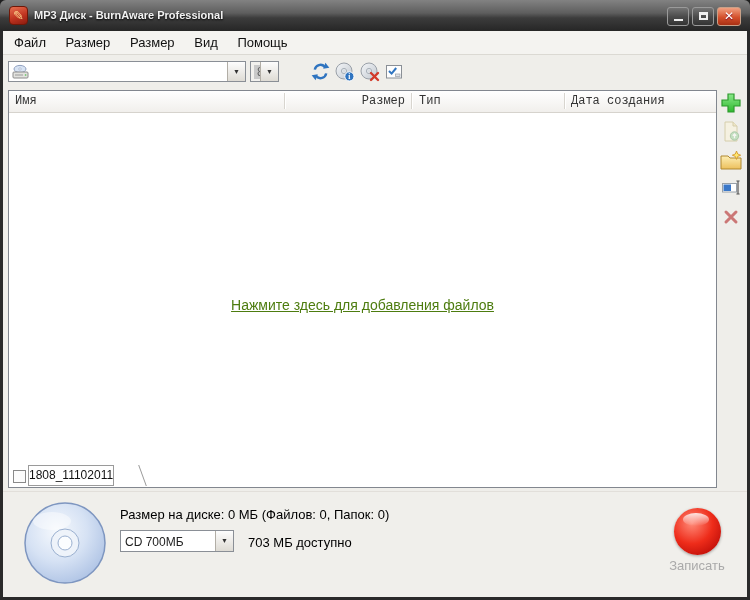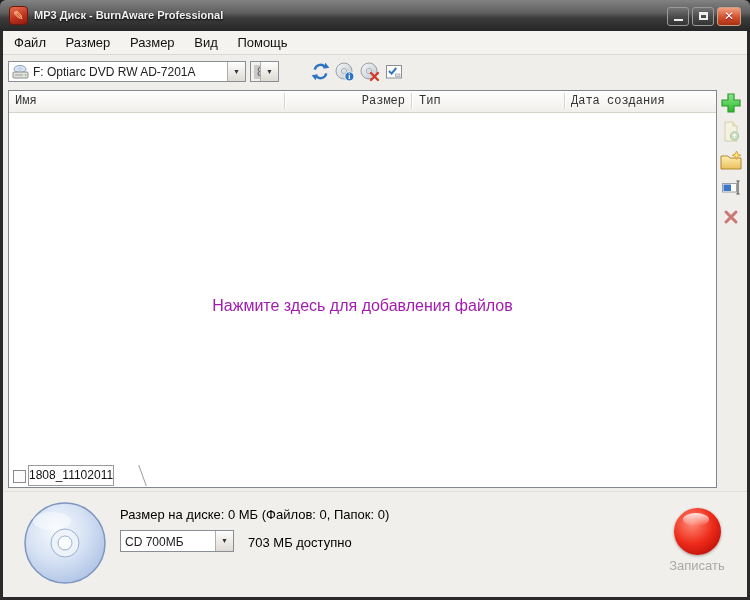--- a/index.html
+++ b/index.html
@@ -53,21 +53,21 @@
 
   
   .list-box{position:absolute;left:5px;top:59px;width:709px;height:398px;background:#fff;
     border:1px solid #82878f;box-sizing:border-box;}
   .list-header{position:absolute;left:0;top:0;right:0;height:21px;
     background:linear-gradient(#ffffff,#f1efec);border-bottom:1px solid #d6d3cd;
     font-size:12px;color:#333;font-family:Liberation Mono, monospace;}
   .hdr-cell{position:absolute;top:3px;white-space:nowrap;cursor:default;}
   .hdr-sep{position:absolute;top:2px;height:16px;width:1px;background:#d8d5cf;border-right:1px solid #fff;}
   .empty-link{position:absolute;left:0;right:0;top:206px;text-align:center;
-    font-size:16px;color:#a21caf;cursor:pointer;}
+    font-size:14px;color:#4d7c0f;text-decoration:underline;cursor:pointer;}
   .label-row-check{position:absolute;left:4px;top:379px;width:13px;height:13px;background:#fcfcfc;
     border:1px solid #8a8a8a;box-sizing:border-box;cursor:default;}
   .disc-tab{position:absolute;left:19px;top:374px;width:86px;height:21px;background:#fff;
     border:1px solid #9a9a9a;box-sizing:border-box;text-align:center;font-size:12px;color:#111;
     line-height:19px;cursor:text;}
   .tab-slant{position:absolute;left:123px;top:374px;width:10px;height:21px;
     border-right:1px solid #9a9a9a;transform:skewX(20deg);}
 
   
   .side-bar{position:absolute;right:2px;top:61px;width:28px;display:flex;flex-direction:column;
@@ -128,21 +128,20 @@
       <div class="combo drive-combo">
         <span class="dicon">
           <svg width="18" height="16" viewBox="0 0 18 16">
             <ellipse cx="8" cy="5" rx="6" ry="3.6" fill="#d8e4f4" stroke="#90a0c0"></ellipse>
             <circle cx="8" cy="5" r="1.2" fill="#fff" stroke="#90a0c0" stroke-width="0.6"></circle>
             <rect x="1" y="8" width="15" height="6" rx="1" fill="#e2e2de" stroke="#8c8c8c"></rect>
             <line x1="3" y1="11" x2="11" y2="11" stroke="#9a9a9a"></line>
             <circle cx="13.6" cy="11" r="0.9" fill="#7ac87a"></circle>
           </svg>
         </span>
-        <span class="cval">F: Optiarc  DVD RW AD-7201A</span>
         <span class="combo-btn"><span>▼</span></span>
       </div>
 
       <div class="combo speed-combo">
         <span class="cval">8x</span>
         <span class="combo-btn"><span>▼</span></span>
       </div>
 
       <div class="tool-ico" style="left:306px;">
         <span>

